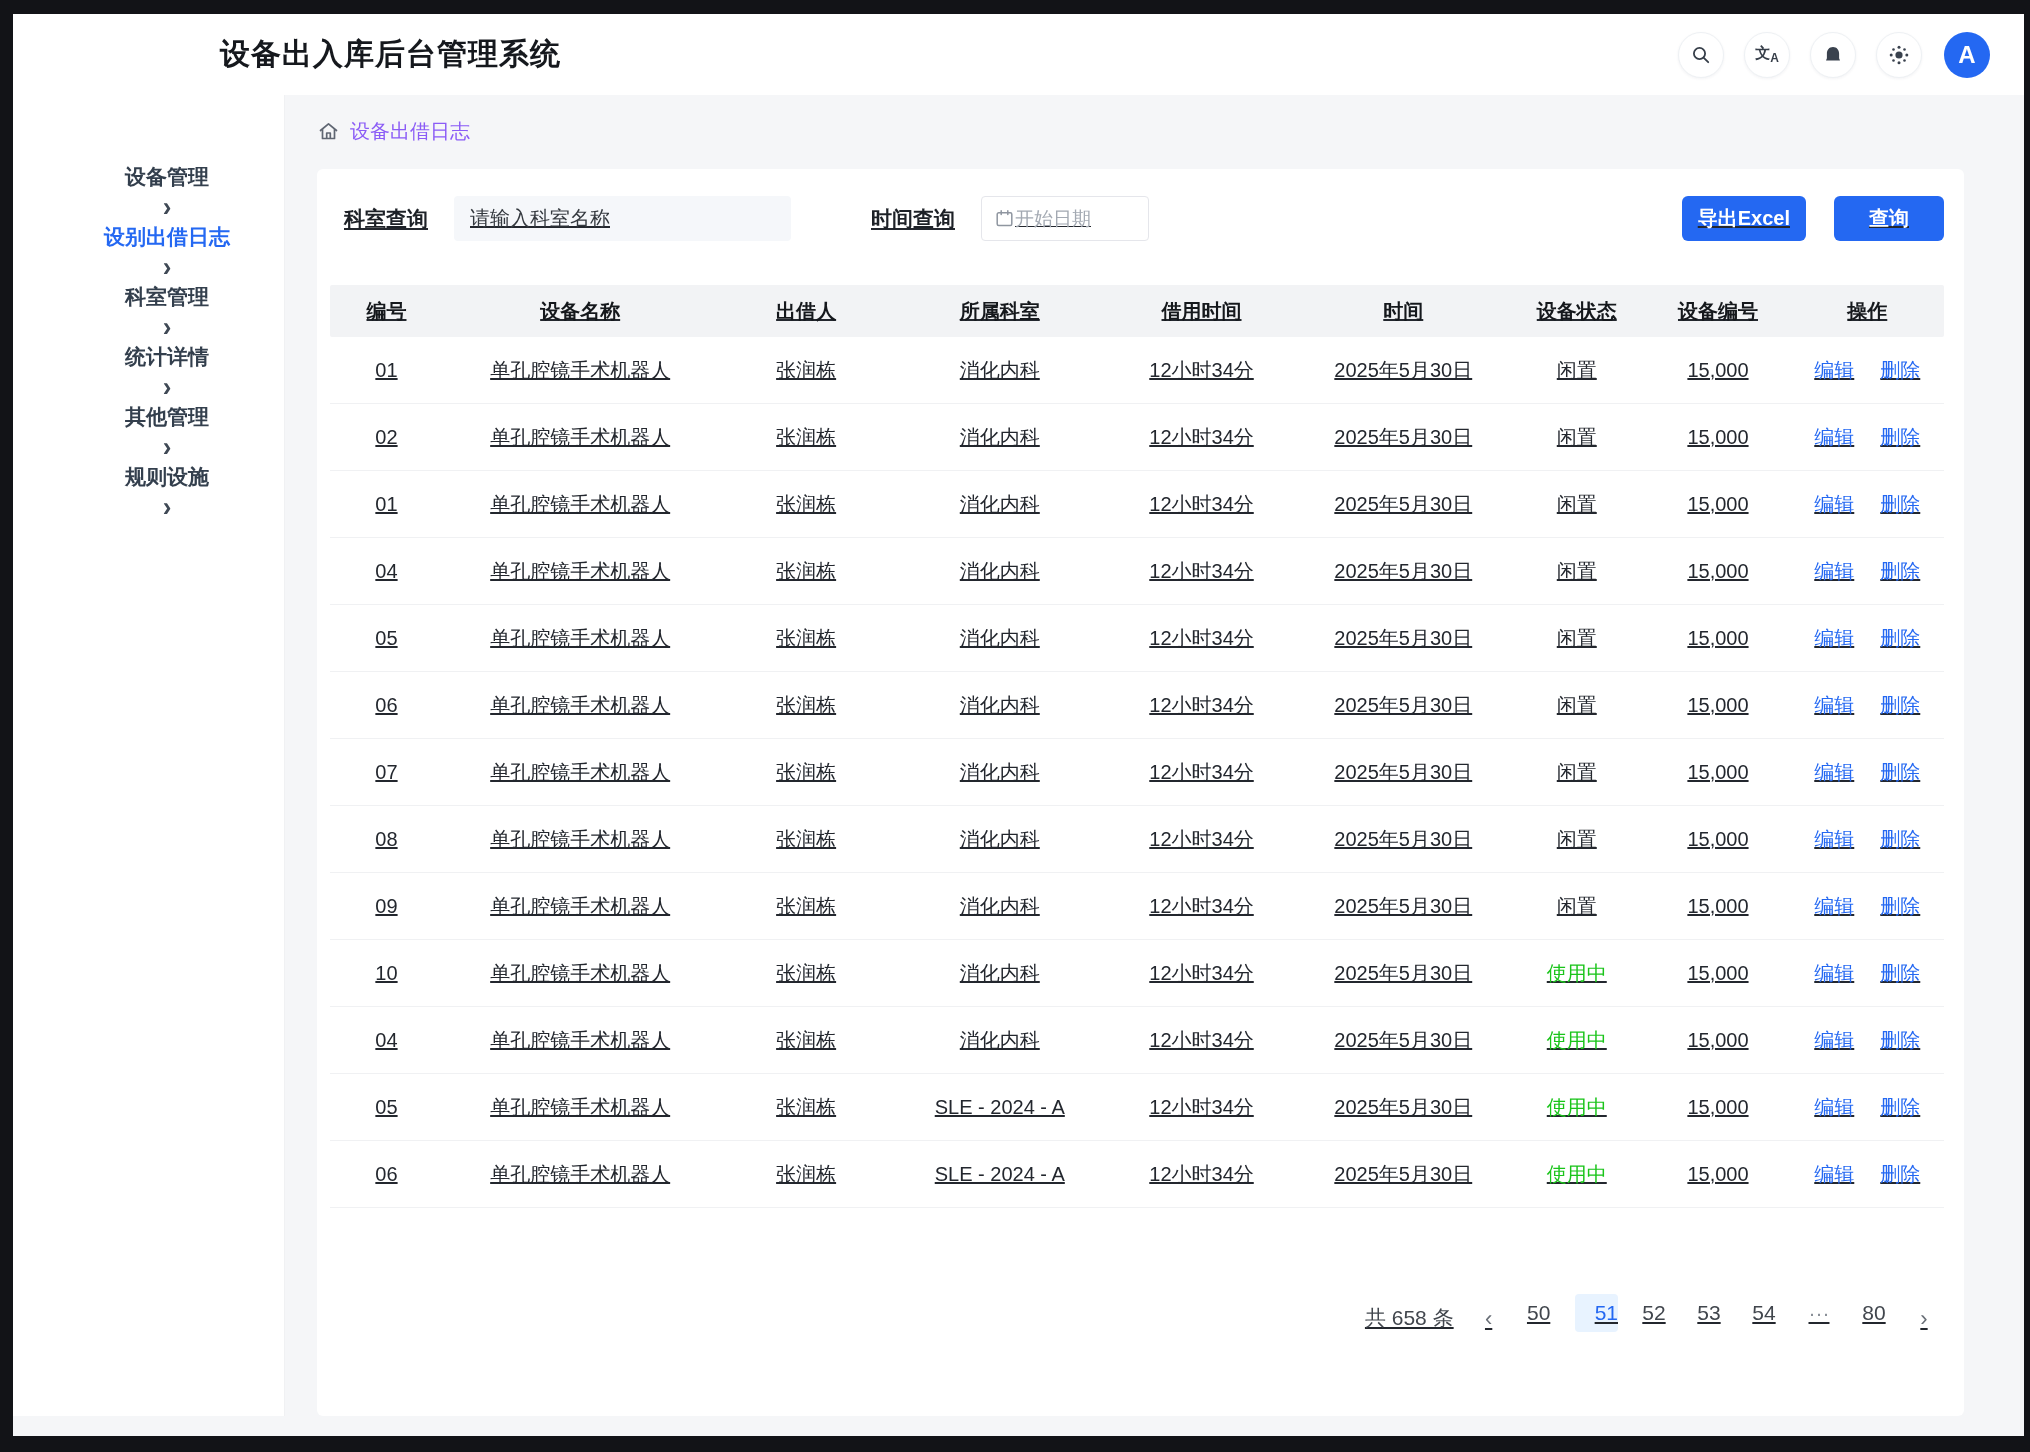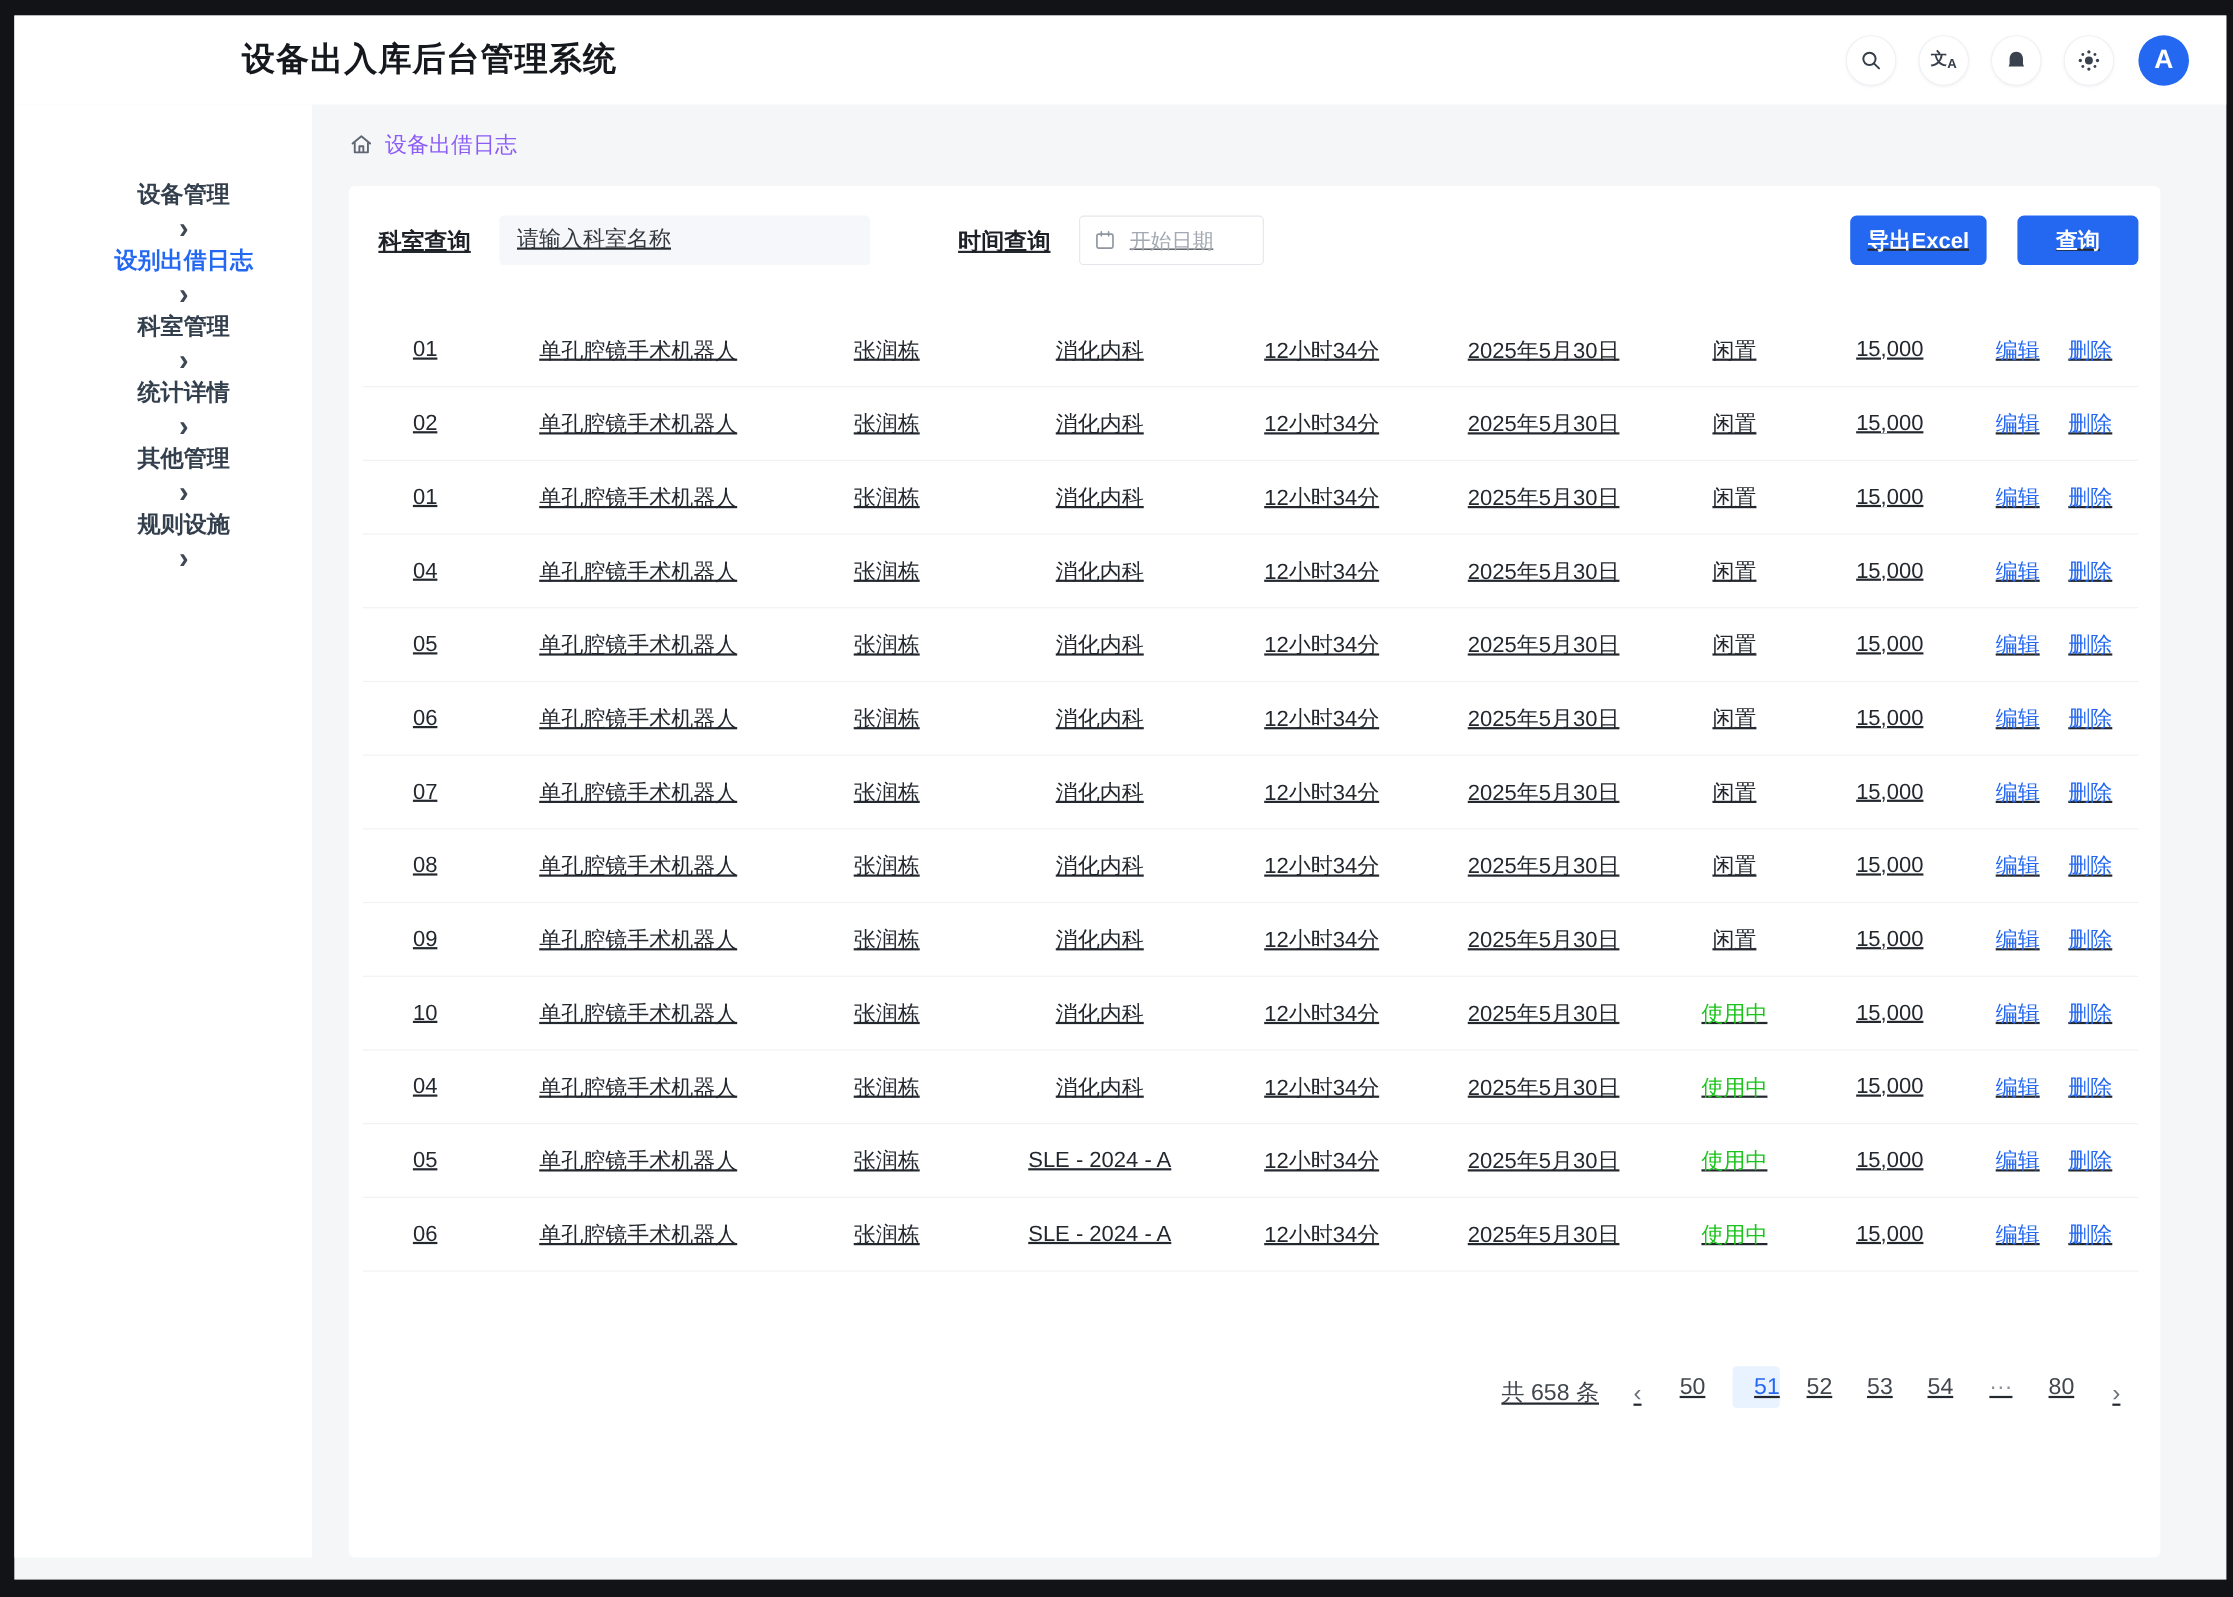--- a/index.html
+++ b/index.html
@@ -57,21 +57,21 @@
   .filter-label { font-size:21px; font-weight:700; color:#1d2127; }
   .dept-input {
     margin-left:26px; width:337px; height:45px; background:#f5f7fa; border:none; outline:none;
     border-radius:4px; padding:0 16px; font-size:20px; color:#2a2e34;
     font-family:"Liberation Sans","DejaVu Sans",sans-serif;
   }
   .dept-input::placeholder { color:#34393f; opacity:1; }
   .time-label { margin-left:80px; }
   .date-box {
     margin-left:26px; width:168px; height:45px; background:#fff; border:1px solid #e5e6eb;
-    border-radius:4px; display:flex; align-items:center; padding:0 13px; gap:13px; cursor:pointer;
+    border-radius:4px; display:flex; align-items:center; padding:0 13px; gap:1px; cursor:pointer;
   }
   .date-placeholder { font-size:19px; color:#a3a9b2; }
   .btn-group { margin-left:auto; display:flex; gap:28px; }
   .btn {
     min-width:110px; height:45px; padding:0 16px; background:#2468f2; color:#fff;
     border:none; border-radius:6px; font-size:20px; font-weight:700; cursor:pointer;
     font-family:"Liberation Sans","DejaVu Sans",sans-serif;
   }
   
   .table { margin-top:44px; flex:0 0 auto; }
@@ -206,20 +206,31 @@
             </span>
             <span class="date-placeholder">开始日期</span>
           </div>
           <div class="btn-group">
             <button class="btn">导出Excel</button>
             <button class="btn">查询</button>
           </div>
         </div>
 
         <div class="table">
+          <div class="thead">
+              <div class="th col0">编号</div>
+              <div class="th col1">设备名称</div>
+              <div class="th col2">出借人</div>
+              <div class="th col3">所属科室</div>
+              <div class="th col4">借用时间</div>
+              <div class="th col5">时间</div>
+              <div class="th col6">设备状态</div>
+              <div class="th col7">设备编号</div>
+              <div class="th col8">操作</div>
+            </div>
           <div>
   <div class="tr">
     <div class="td col0">01</div>
     <div class="td col1">单孔腔镜手术机器人</div>
     <div class="td col2">张润栋</div>
     <div class="td col3">消化内科</div>
     <div class="td col4">12小时34分</div>
     <div class="td col5">2025年5月30日</div>
     <div class="td col6">闲置</div>
     <div class="td col7">15,000</div>

